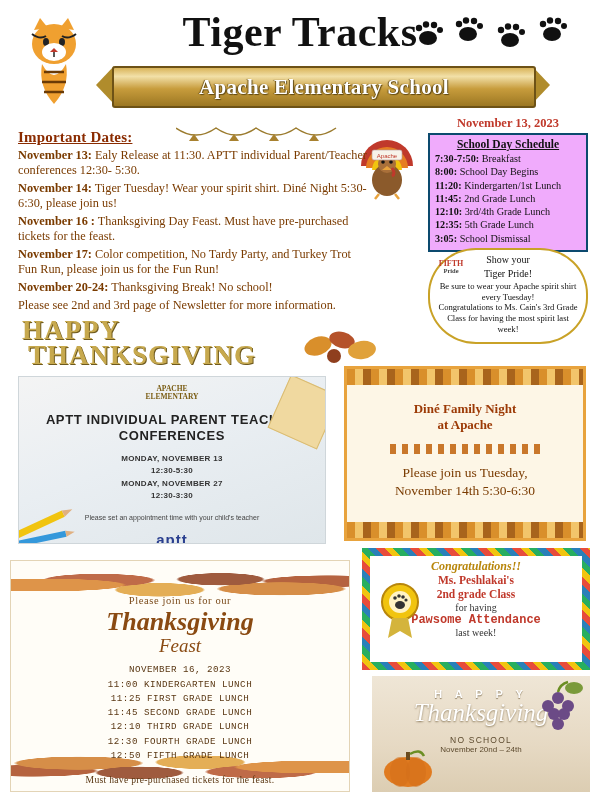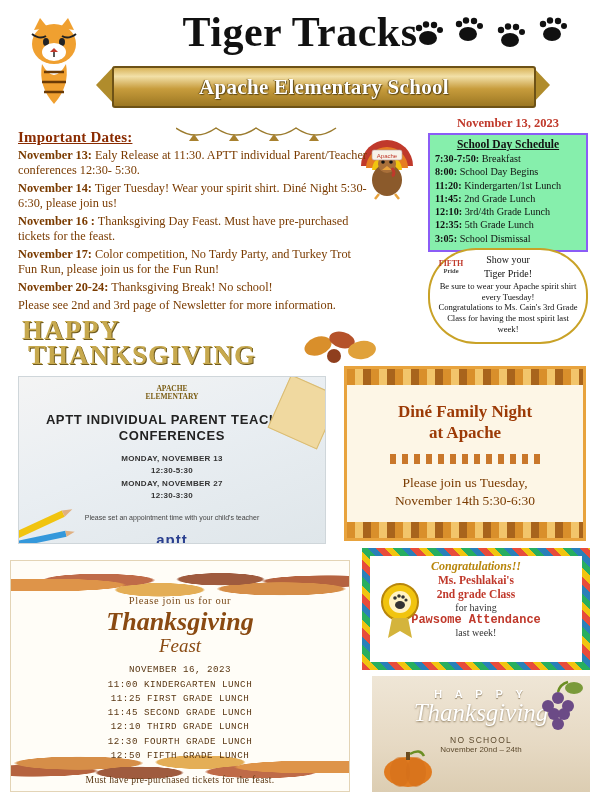--- a/index.html
+++ b/index.html
@@ -133,22 +133,22 @@
     width: 175px;
     height: 22px;
   }
 
   
   .schedule {
     position: absolute;
     right: 12px;
     top: 133px;
     width: 160px;
-    background: #86efac;
-    border: 2px solid #8b5cf6;
+    background: #f0abfc;
+    border: 2px solid #0c4a6e;
     padding: 3px 5px 5px 5px;
     box-sizing: border-box;
   }
   .schedule-title {
     text-align: center;
     font-weight: bold;
     font-size: 11.5px;
     text-decoration: underline;
     color: #111;
     margin-bottom: 2px;
@@ -306,21 +306,21 @@
     overflow: hidden;
   }
   .dine .band {
     height: 16px;
     background:
       repeating-linear-gradient(90deg,#d98f2b 0 8px,#f2c56b 8px 16px,#a8641c 16px 24px);
   }
   .dine h3 {
     margin: 16px 0 0 0;
     font-family: "Liberation Serif", serif;
-    font-size: 17px;
+    font-size: 13px;
     color: #9c3a06;
     font-weight: bold;
     line-height: 1.25;
   }
   .dine .divider {
     margin: 10px auto;
     width: 150px;
     height: 10px;
     background: repeating-linear-gradient(90deg,#c9772a 0 6px,transparent 6px 12px);
   }

